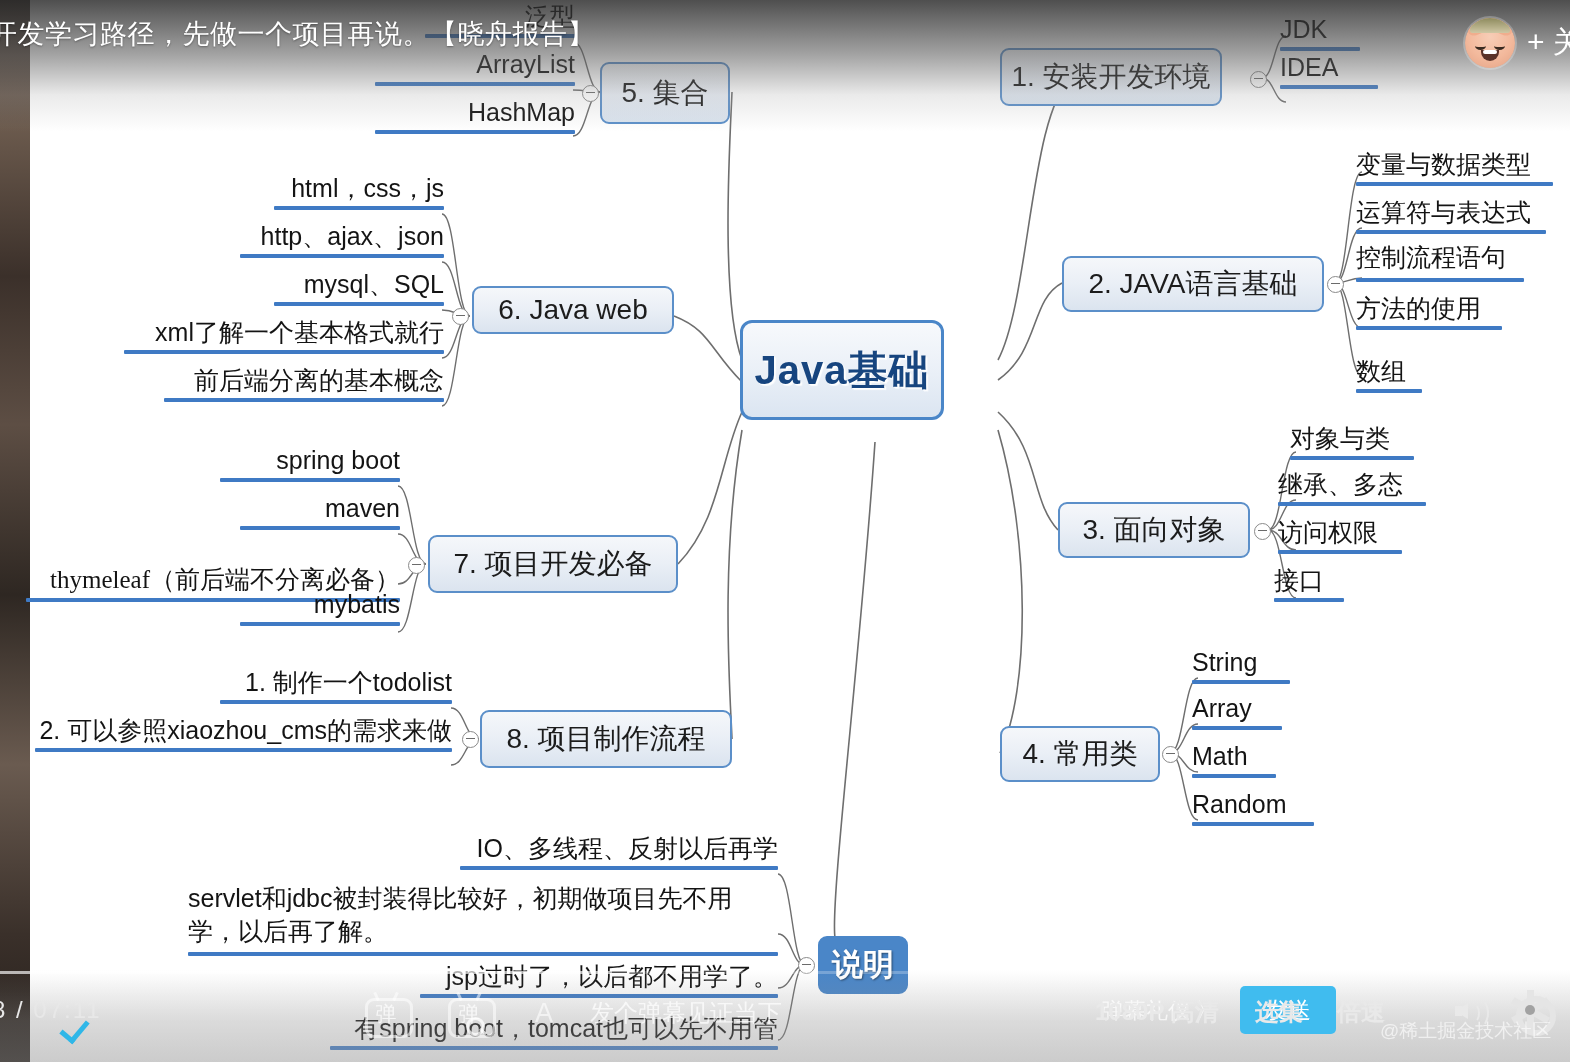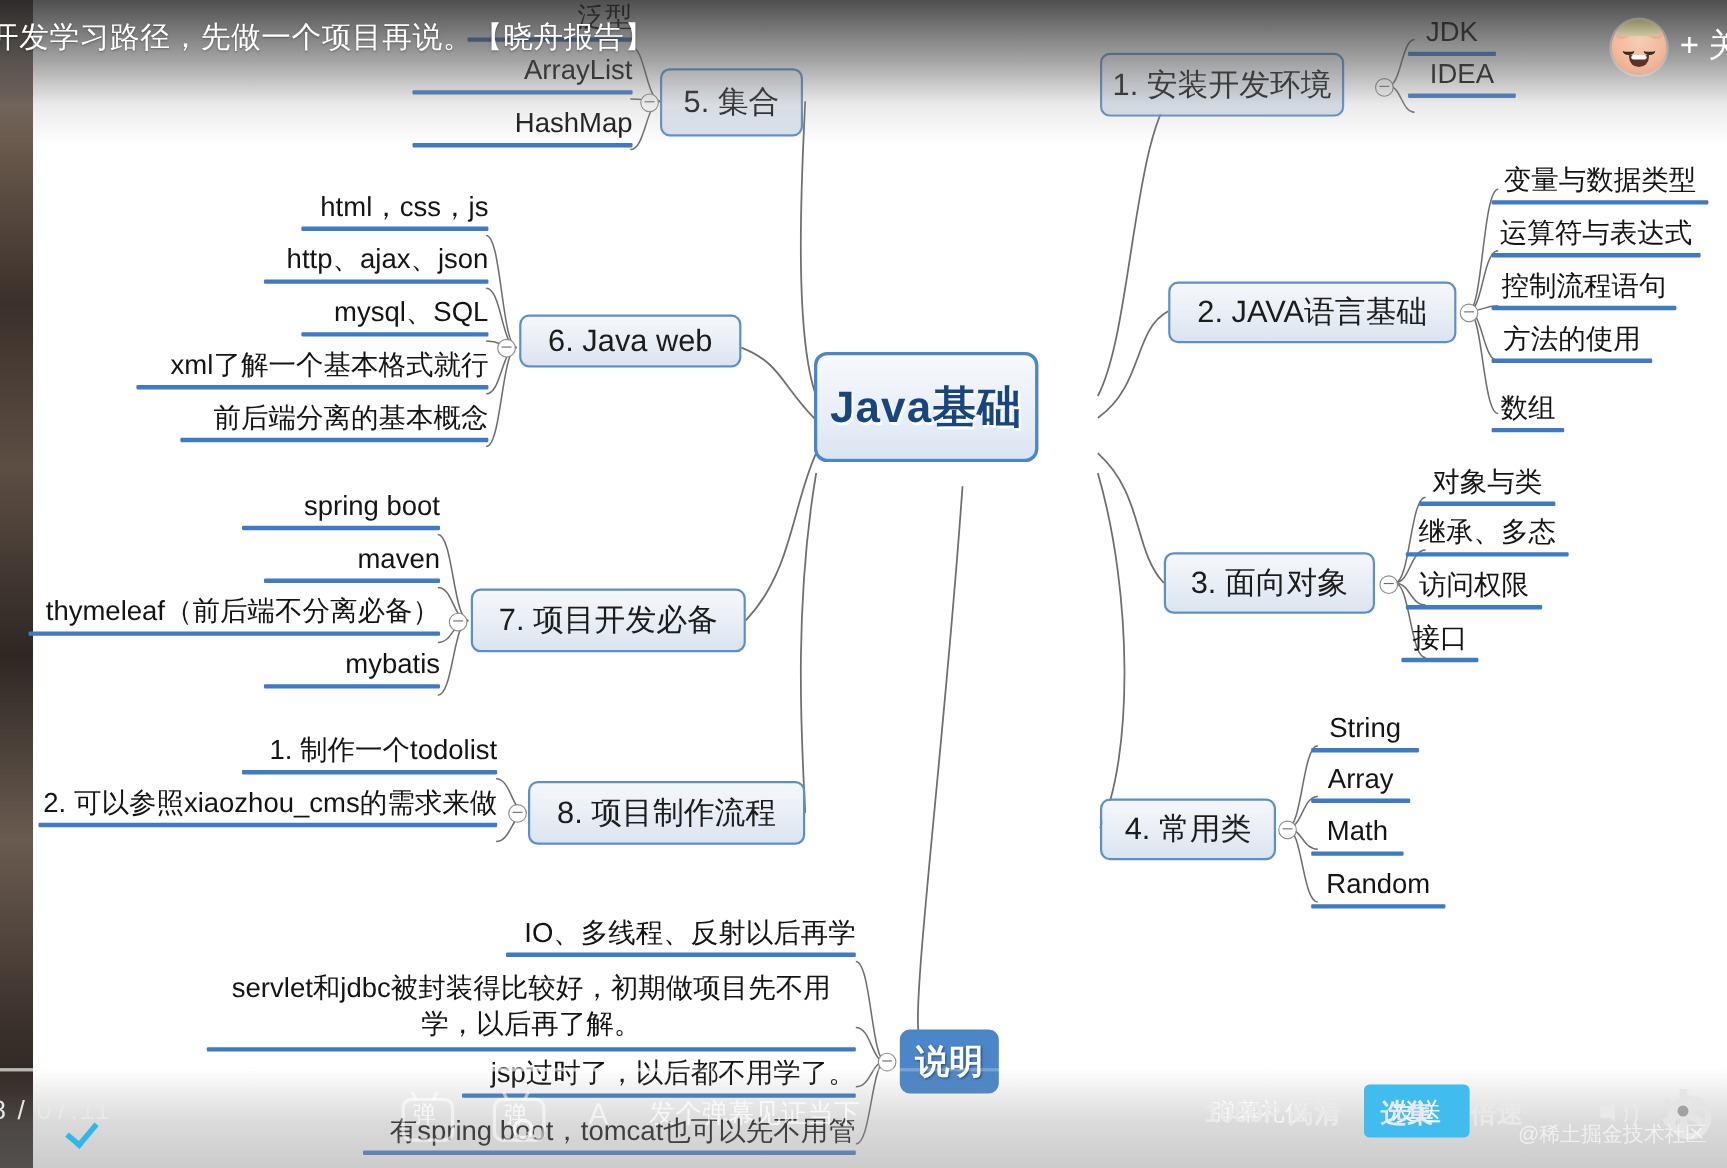--- a/index.html
+++ b/index.html
@@ -48,21 +48,21 @@
         text-shadow:1px 1px 0 #ffffff, 2px 2px 1px rgba(255,255,255,.85);}
   .node.lvl1{font-size:28px;}
   .node.note{background:#4a86c8;border:2px solid #4a86c8;color:#fff;font-weight:bold;font-size:31px;
         text-shadow:1px 1px 2px rgba(0,0,0,.45);}
 
   
   .leaf{position:absolute;font-size:25px;color:#141414;white-space:nowrap;z-index:11;
         line-height:1.15;padding-bottom:3px;}
   .leaf .bar{position:absolute;left:0;right:0;bottom:-4px;height:4px;background:#3f7ac4;border-radius:1px;}
   .leaf.r{text-align:right;}
-  .leaf.l{text-align:center;}
+  .leaf.l{text-align:left;}
   .leaf.two{white-space:normal;line-height:1.30;}
 
   
   .toggle{position:absolute;width:15px;height:15px;border:1px solid #8a8a8a;border-radius:50%;
      background:#fff;z-index:20;}
   .toggle::after{content:"";position:absolute;left:3px;top:6px;width:9px;height:1px;background:#6b6b6b;}
 
   svg.links{position:absolute;left:0;top:0;width:1540px;height:1062px;z-index:5;pointer-events:none;}
 
   
@@ -186,21 +186,21 @@
     <div class="node lvl1" style="left:1032px;top:256px;width:262px;height:56px;">2. JAVA语言基础</div>
     <div class="toggle" style="left:1297px;top:276px;"></div>
     <div class="leaf l" style="left:1326px;top:150px;width:197px;">
       <span>变量与数据类型</span>
       <span class="bar"></span>
     </div>
     <div class="leaf l" style="left:1326px;top:198px;width:190px;">
       <span>运算符与表达式</span>
       <span class="bar"></span>
     </div>
-    <div class="leaf l" style="left:1326px;top:246px;width:168px;">
+    <div class="leaf l" style="left:1326px;top:246px;width:168px;font-family:Liberation Mono, monospace;">
       <span>控制流程语句</span>
       <span class="bar"></span>
     </div>
     <div class="leaf l" style="left:1326px;top:294px;width:146px;">
       <span>方法的使用</span>
       <span class="bar"></span>
     </div>
     <div class="leaf l" style="left:1326px;top:342px;width:66px;margin-top:15px;">
       <span>数组</span>
       <span class="bar"></span>
@@ -285,21 +285,21 @@
     <div class="node lvl1" style="left:398px;top:535px;width:250px;height:58px;">7. 项目开发必备</div>
     <div class="toggle" style="left:378px;top:557px;"></div>
     <div class="leaf r" style="left:190px;top:446px;width:180px;">
       <span>spring boot</span>
       <span class="bar"></span>
     </div>
     <div class="leaf r" style="left:210px;top:494px;width:160px;">
       <span>maven</span>
       <span class="bar"></span>
     </div>
-    <div class="leaf r" style="left:-4px;top:542px;width:374px;">
+    <div class="leaf r" style="left:-4px;top:566px;width:374px;font-family:Liberation Serif, serif;">
       <span>thymeleaf（前后端不分离必备）</span>
       <span class="bar"></span>
     </div>
     <div class="leaf r" style="left:210px;top:590px;width:160px;">
       <span>mybatis</span>
       <span class="bar"></span>
     </div>
 
     <div class="node lvl1" style="left:450px;top:710px;width:252px;height:58px;">8. 项目制作流程</div>
     <div class="toggle" style="left:432px;top:731px;"></div>

